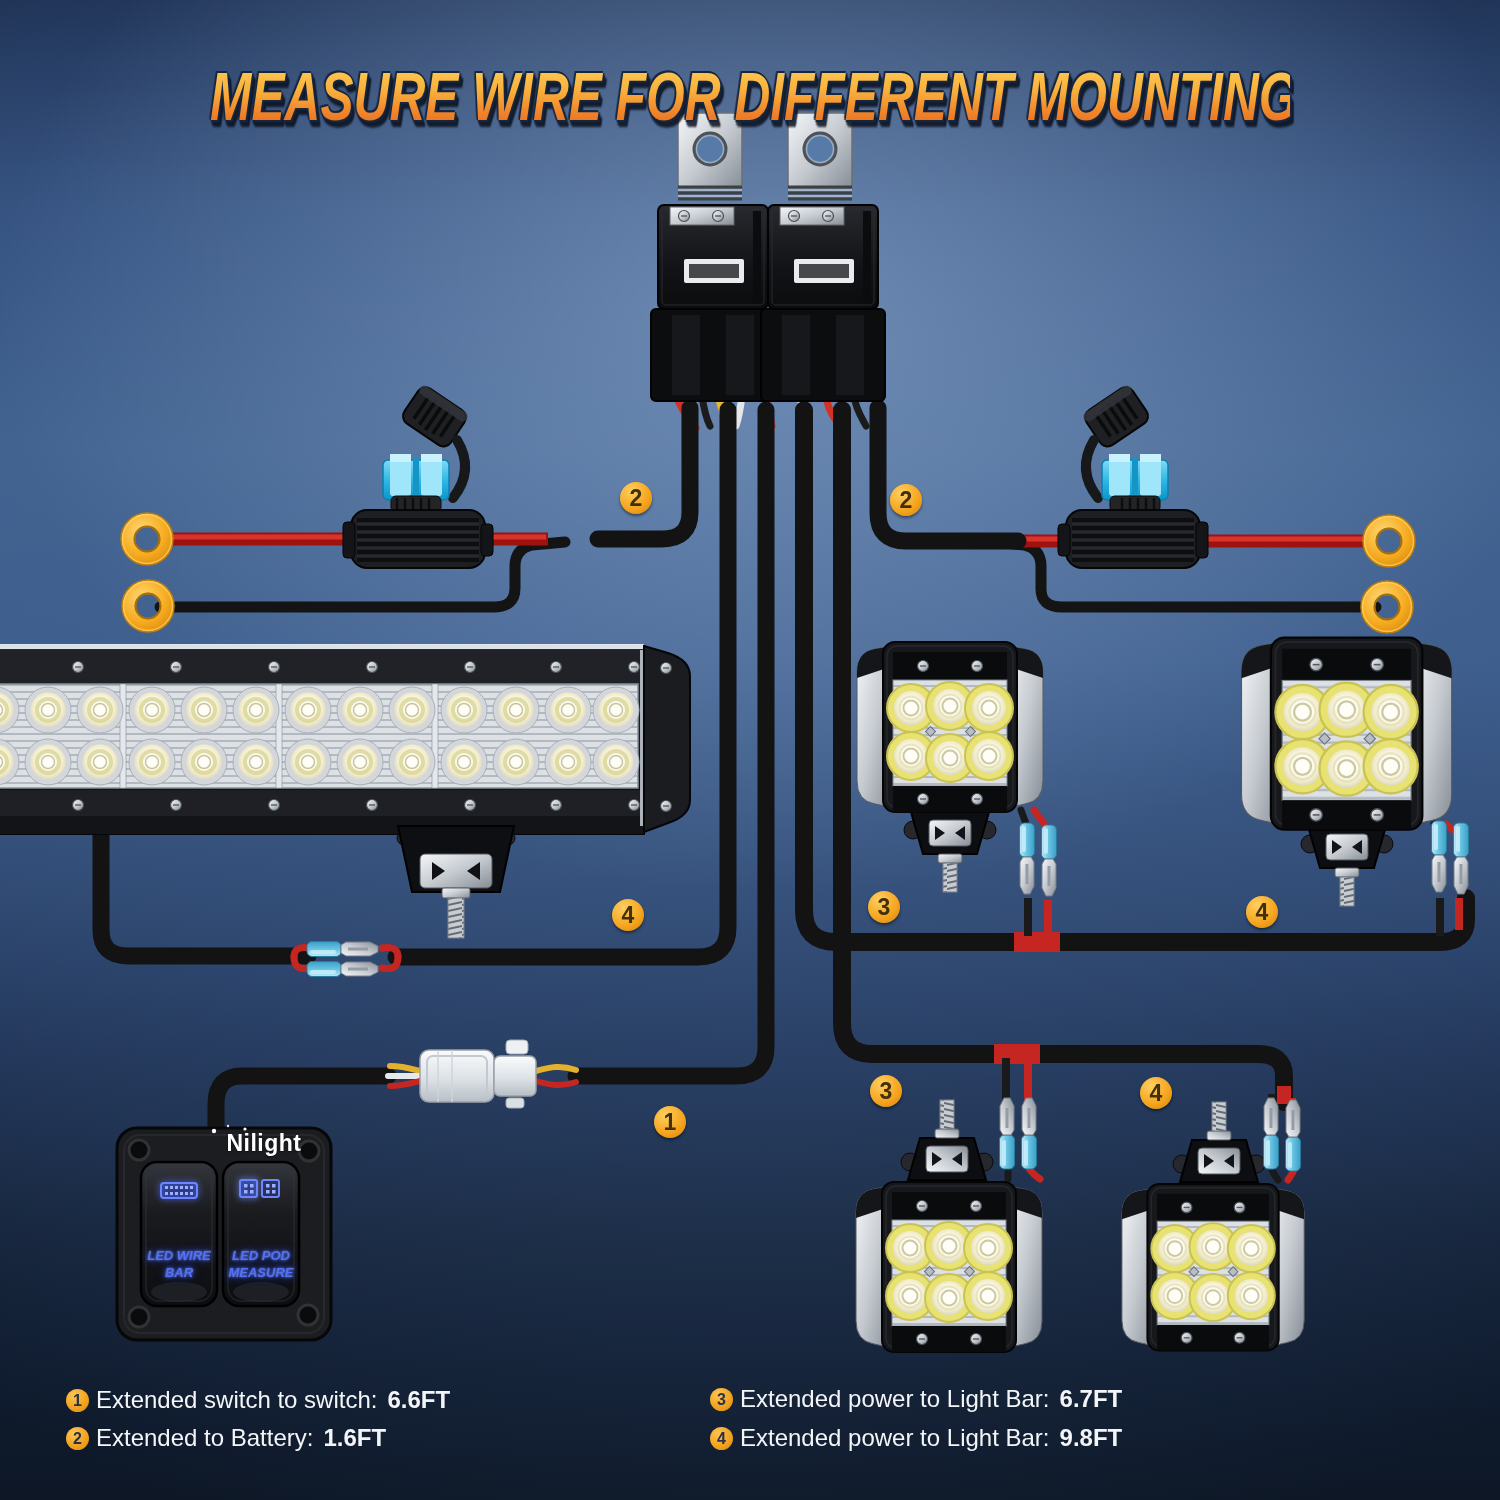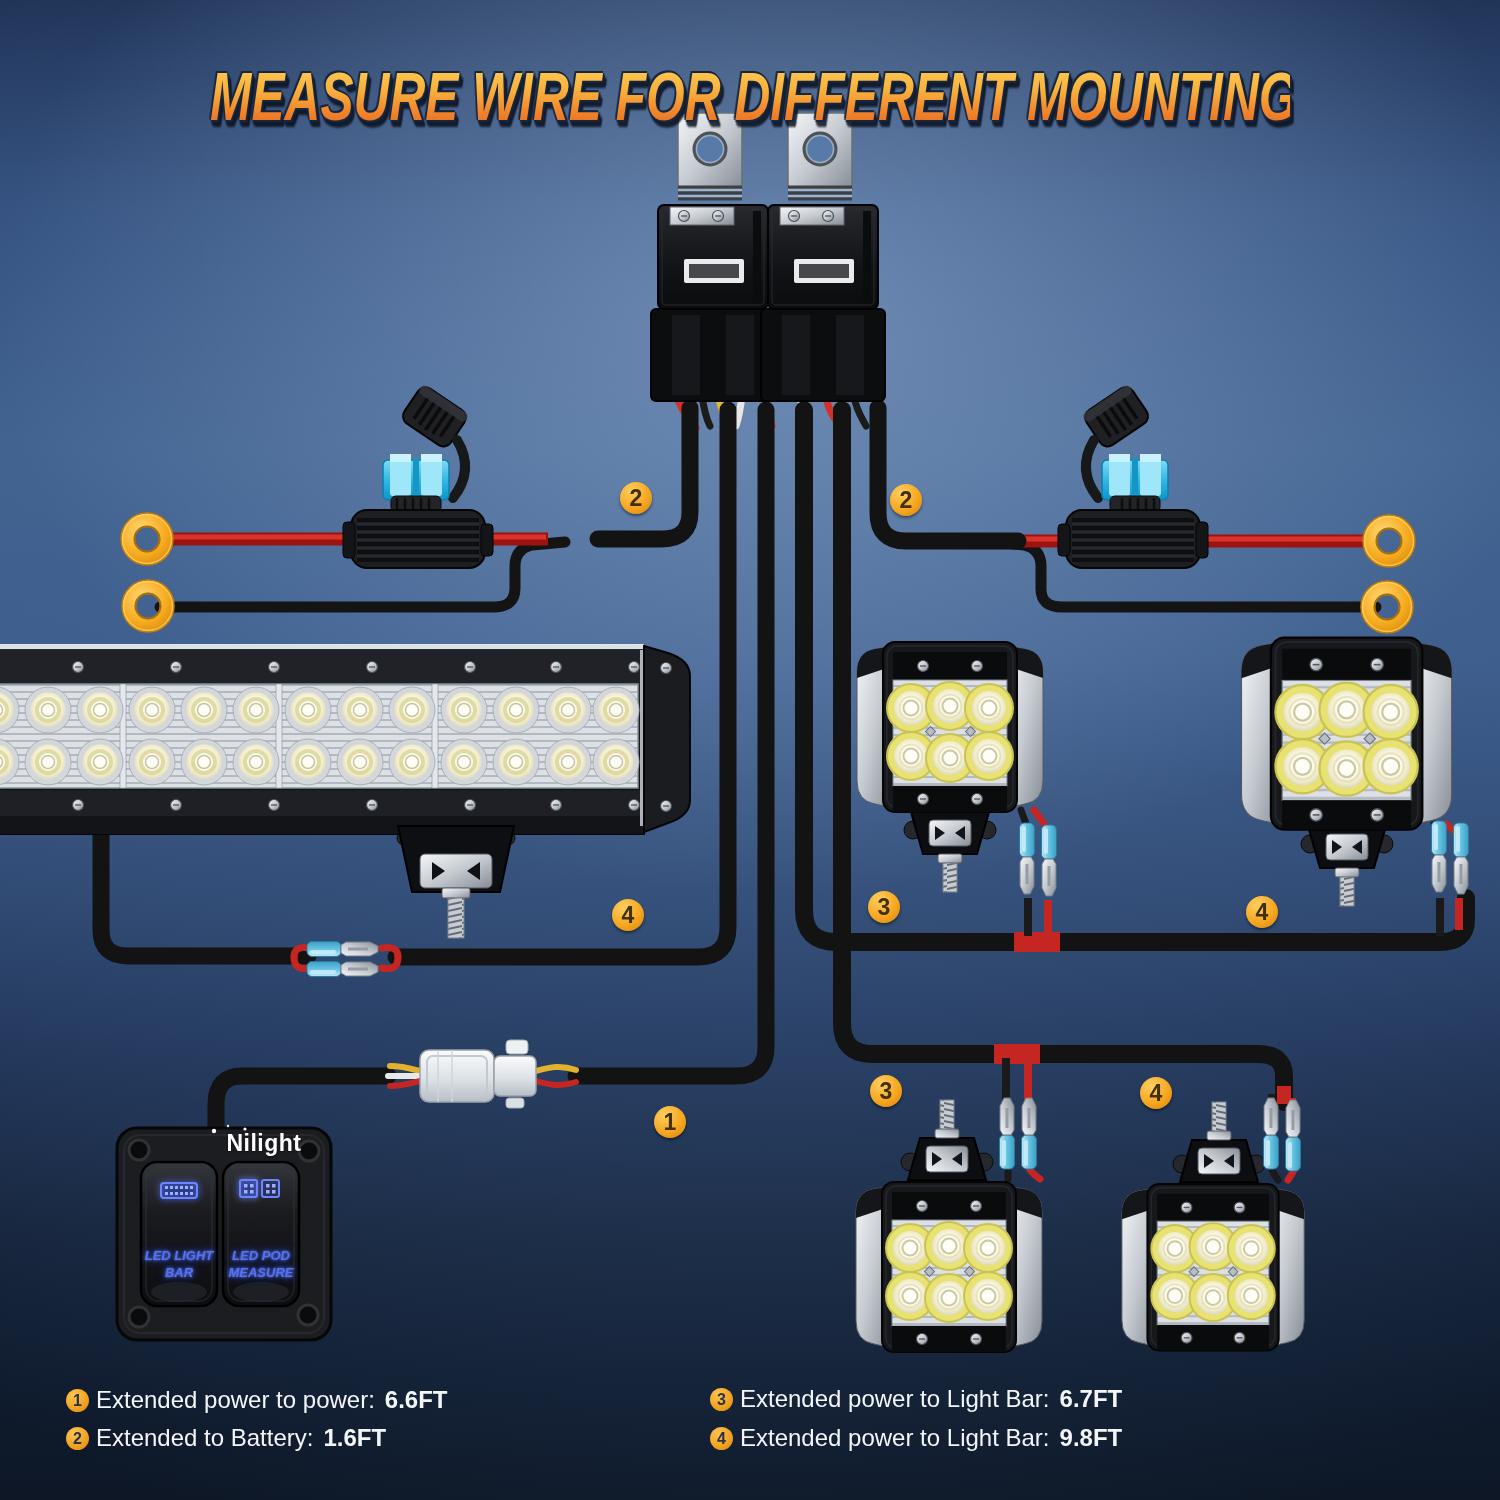--- a/index.html
+++ b/index.html
@@ -465,28 +465,28 @@
 <div class="badge" style="left:620px;top:482px">2</div>
 <div class="badge" style="left:890px;top:484px">2</div>
 <div class="badge" style="left:612px;top:899px">4</div>
 <div class="badge" style="left:868px;top:891px">3</div>
 <div class="badge" style="left:1246px;top:896px">4</div>
 <div class="badge" style="left:654px;top:1106px">1</div>
 <div class="badge" style="left:870px;top:1075px">3</div>
 <div class="badge" style="left:1140px;top:1077px">4</div>
 
 <span class="nilight">Nilight</span>
-<div class="sw-label" style="left:140px;top:1248px">LED LIGHT
+<div class="sw-label" style="left:140px;top:1248px">LED WIRE
 BAR</div>
 <div class="sw-label" style="left:222px;top:1248px">LED POD
 MEASURE</div>
 
 <div class="legend-row" style="left:66px;top:1386px">
   <span class="lbadge">1</span>
-  <span>Extended power to power:</span>
+  <span>Extended switch to switch:</span>
   <span class="lval">6.6FT</span>
 </div>
 <div class="legend-row" style="left:66px;top:1424px">
   <span class="lbadge">2</span>
   <span>Extended to Battery:</span>
   <span class="lval">1.6FT</span>
 </div>
 <div class="legend-row" style="left:710px;top:1385px">
   <span class="lbadge">3</span>
   <span>Extended power to Light Bar:</span>

